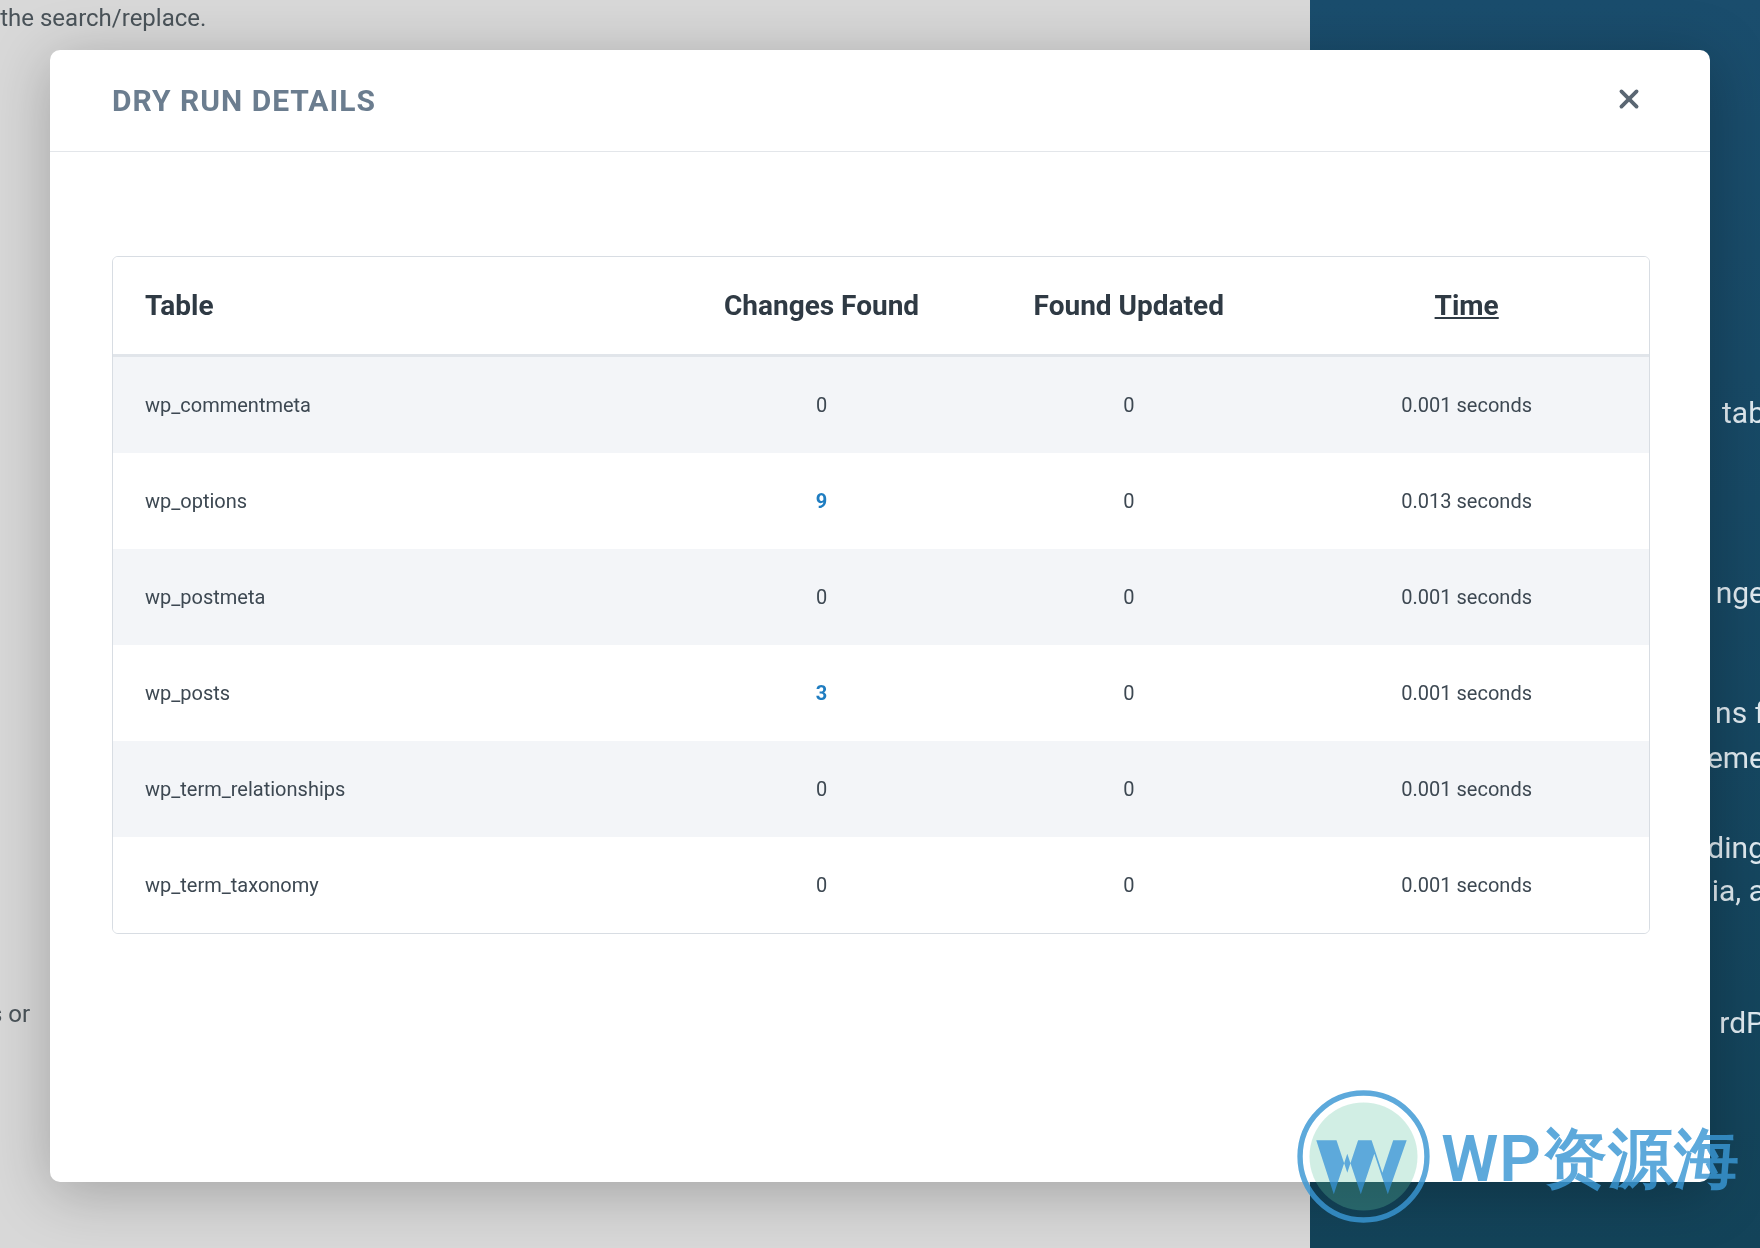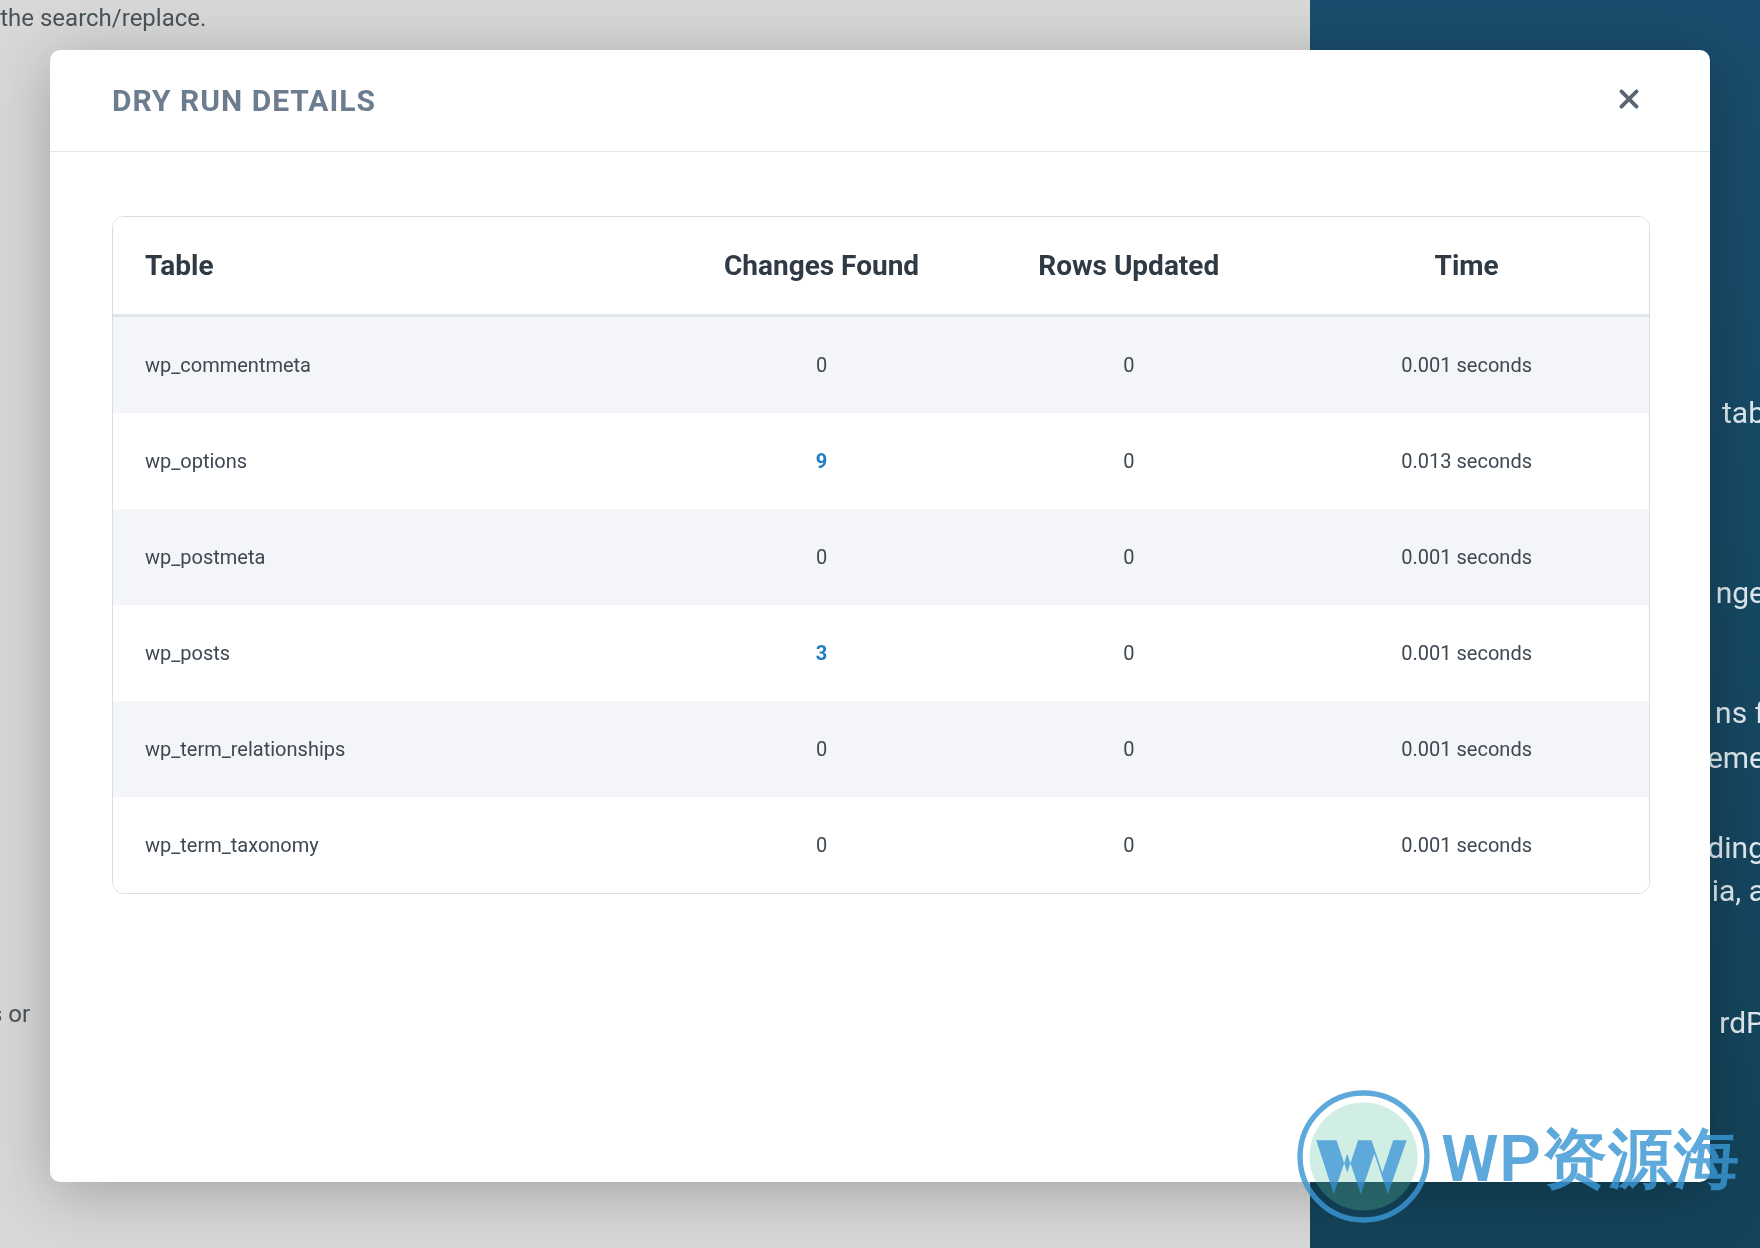--- a/index.html
+++ b/index.html
@@ -75,41 +75,42 @@
       overflow-y: scroll;
       padding: 64px 60px 20px 62px;
     }
     .modal-body::-webkit-scrollbar { width: 18px; }
     .modal-body::-webkit-scrollbar-track { background: #f4f4f4; }
     .modal-body::-webkit-scrollbar-thumb { background: #c2c6cc; border-radius: 10px; border: 3px solid #f4f4f4; }
 
     .data-table {
       width: 100%;
       border: 1px solid #d8dde3;
-      border-radius: 12px;
+      border-radius: 6px;
       overflow: hidden;
       border-collapse: separate;
       border-spacing: 0;
+      margin-top: 40px;
     }
     .data-table thead th {
       text-align: left;
       padding: 32px 28px 32px 32px;
       font-size: 28px;
       font-weight: 700;
       color: #2f3a44;
       background: #fff;
       border-bottom: 3px solid #e1e5ea;
     }
     .data-table thead th.col-changes,
     .data-table thead th.col-rows,
     .data-table thead th.col-time { text-align: center; }
     .data-table thead th.col-table { width: 36%; }
     .data-table thead th.col-changes { width: 20%; }
     .data-table thead th.col-rows { width: 20%; }
-    .data-table thead th.col-time { width: 24%; }
+    .data-table thead th.col-time { width: 24%; text-decoration: underline; }
 
     .data-table tbody tr:nth-child(odd) { background: #f3f5f8; }
     .data-table tbody tr:nth-child(even) { background: #fff; }
     .data-table tbody td {
       padding: 36px 28px 36px 32px;
       font-size: 20px;
       color: #3d4852;
     }
     .data-table tbody td.col-changes,
     .data-table tbody td.col-rows,
@@ -165,21 +166,21 @@
         </svg>
       </span>
     </button>
   </div>
   <div class="modal-body">
     <table class="data-table">
       <thead>
         <tr>
           <th class="col-table">Table</th>
           <th class="col-changes">Changes Found</th>
-          <th class="col-rows">Rows Updated</th>
+          <th class="col-rows">Found Updated</th>
           <th class="col-time">Time</th>
         </tr>
       </thead>
       <tbody id="table-body">
           <tr>
             <td class="col-table">wp_commentmeta</td>
             <td class="col-changes">0</td>
             <td class="col-rows">0</td>
             <td class="col-time">0.001 seconds</td>
           </tr>

